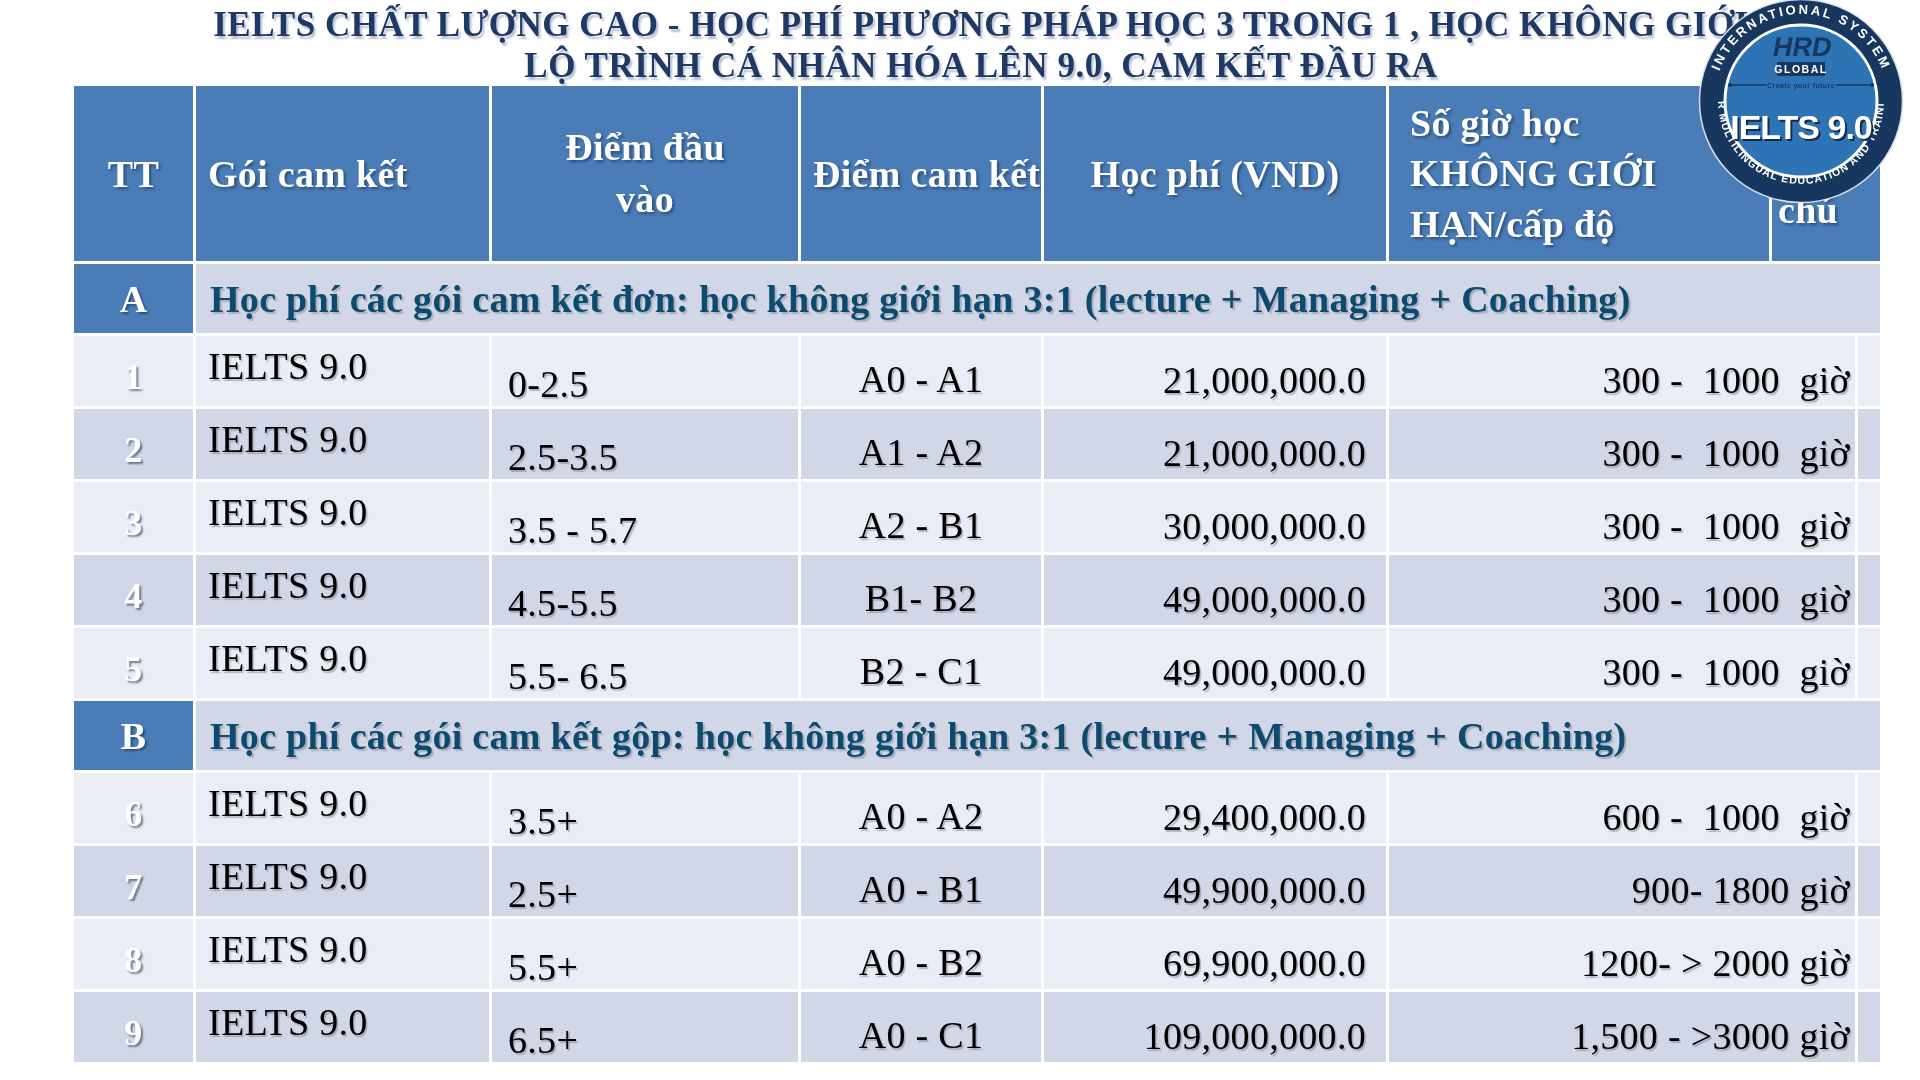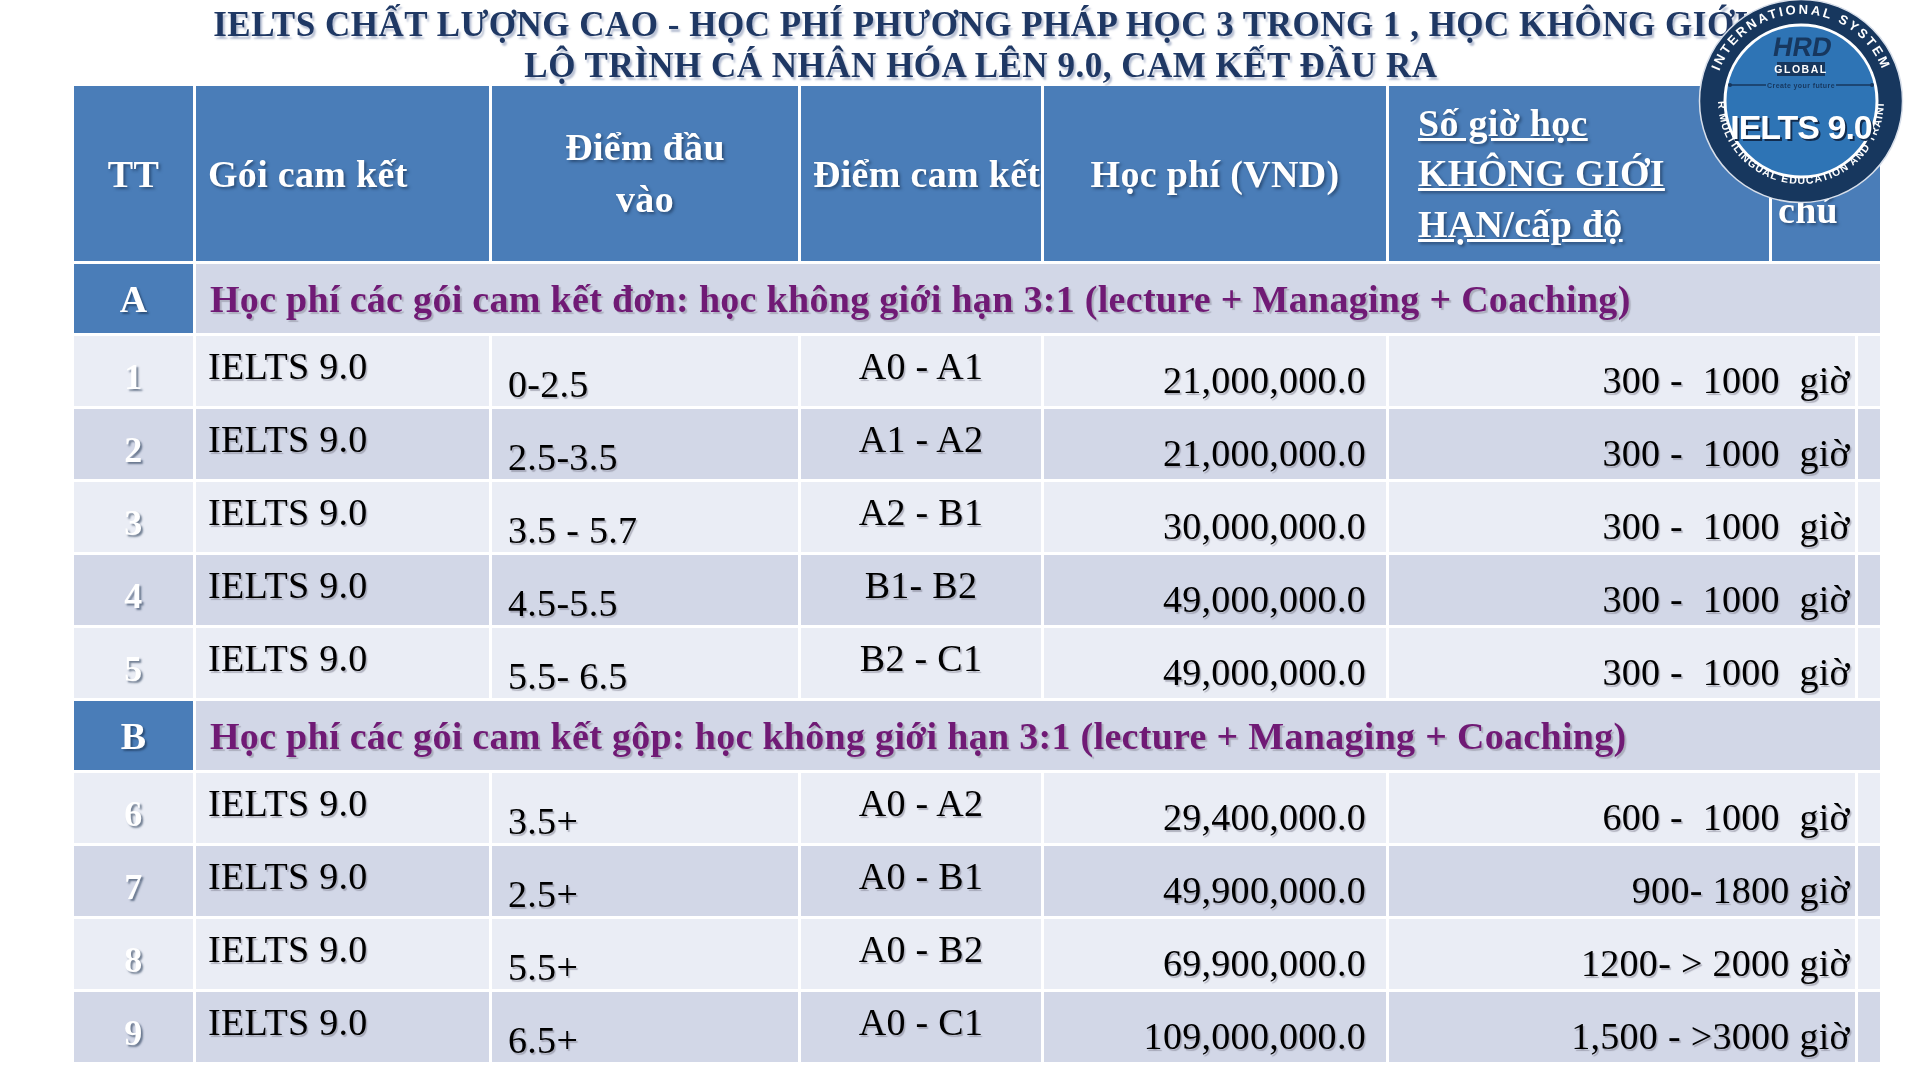--- a/index.html
+++ b/index.html
@@ -28,38 +28,38 @@
 
   .cell{display:flex;align-items:center;font-size:38px;letter-spacing:.3px;overflow:hidden;}
 
   
   .h{background:var(--header-blue);color:#fff;font-weight:bold;
      text-shadow:2px 2px 3px rgba(18,40,70,.55);}
   .h-tt{justify-content:center;}
   .h-package,.h-target{padding-left:12px;}
   .h-entry{justify-content:center;text-align:center;white-space:pre-line;line-height:1.35;}
   .h-fee{justify-content:center;}
-  .h-hours{padding-left:29px;white-space:pre-line;line-height:1.32;text-decoration:underline;}
+  .h-hours{padding-left:21px;white-space:pre-line;line-height:1.32;}
   .h-notes{align-items:flex-start;padding-top:102px;padding-left:6px;}
 
   
   .sec-id{background:var(--header-blue);color:#fff;font-weight:bold;justify-content:center;
           text-shadow:2px 2px 2px rgba(18,40,70,.55);}
-  .section-label{background:var(--row-dark);color:#701a75;font-weight:bold;padding-left:14px;
+  .section-label{background:var(--row-dark);color:#0c4a6e;font-weight:bold;padding-left:14px;
           text-shadow:2px 2px 1px rgba(140,140,155,.55);}
 
   
   .b{color:#000;text-shadow:1.5px 1.5px 1px rgba(130,130,145,.55);align-items:flex-start;}
   .row.body.light .b{background:var(--row-light);}
   .row.body.dark  .b{background:var(--row-dark);}
   .row.body .b-tt{background:var(--header-blue);color:#fff;font-weight:bold;font-size:36px;
           justify-content:center;padding-top:20px;text-shadow:2px 2px 2px rgba(18,40,70,.55);}
   .b-package{padding:8px 0 0 12px;}
   .b-target{padding:26px 0 0 16px;}
-  .b-entry{justify-content:center;padding-top:8px;text-align:right;}
+  .b-entry{justify-content:center;padding-top:21px;text-align:right;}
   .b-fee{justify-content:flex-end;padding:22px 20px 0 16px;}
   .b-hours{justify-content:flex-end;padding:22px 5px 9px 0;white-space:pre;}
 
   
   .logo{position:absolute;left:1698px;top:-2px;width:206px;height:206px;}
   .arc{font-family:"Liberation Sans",sans-serif;font-weight:bold;fill:#fff;}
   .arc-top{font-size:13px;letter-spacing:2.5px;}
   .arc-bot{font-size:10.5px;letter-spacing:1.2px;}
   .hrd{font-family:"Liberation Sans",sans-serif;font-weight:bold;font-size:27px;
        fill:var(--logo-navy);text-anchor:middle;}

